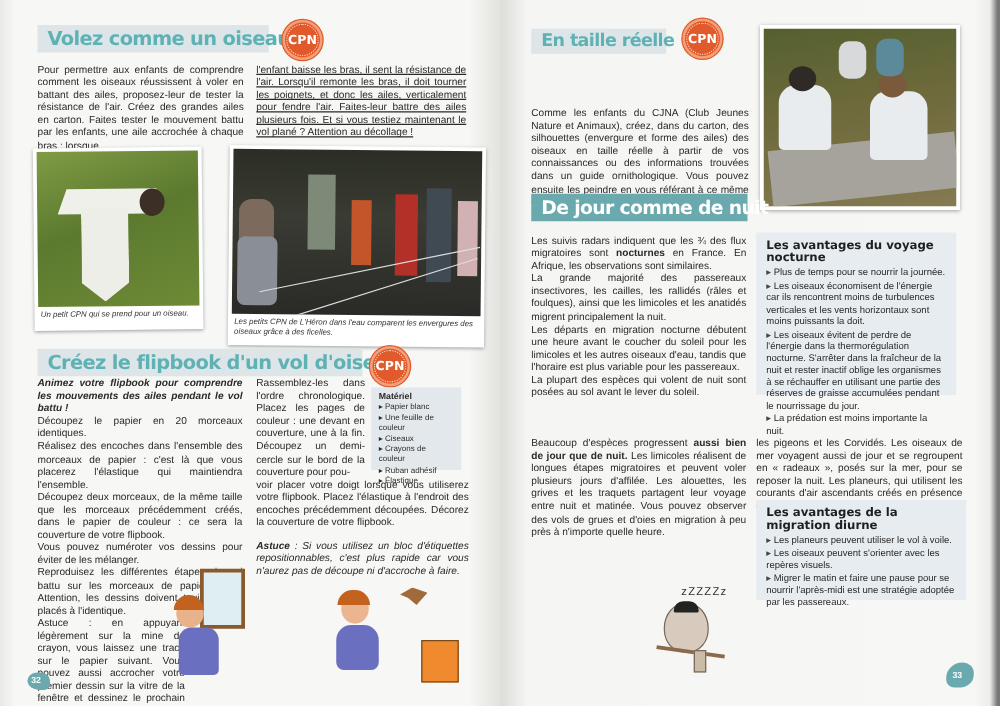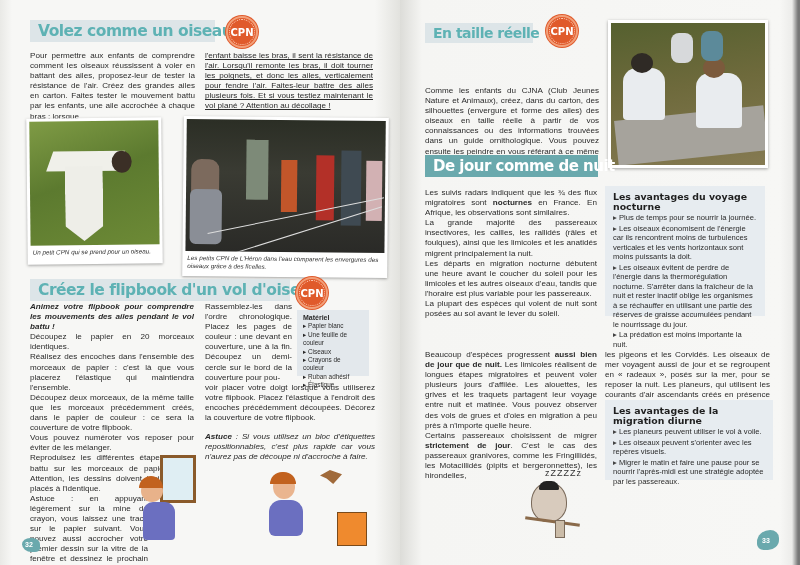--- a/index.html
+++ b/index.html
@@ -75,21 +75,21 @@
     <div class="badge" style="left:296px; top:277px;">
         <div class="ring"></div>
         <span>CPN</span>
       </div>
 
     <div class="txt" style="left:30px; top:302px; width:164px;">
       <p style="font-weight:bold; font-style:italic;">Animez votre flipbook pour comprendre les mouvements des ailes pendant le vol battu !</p>
       <p>Découpez le papier en 20 morceaux identiques.</p>
       <p>Réalisez des encoches dans l'ensemble des morceaux de papier : c'est là que vous placerez l'élastique qui maintiendra l'ensemble.</p>
       <p>Découpez deux morceaux, de la même taille que les morceaux précédemment créés, dans le papier de couleur : ce sera la couverture de votre flipbook.</p>
-      <p>Vous pouvez numéroter vos reposer pour éviter de les mélanger.</p>
+      <p>Vous pouvez numéroter vos dessins pour éviter de les mélanger.</p>
       <p>Reproduisez les différentes étapes du vol battu sur les morceaux de papier blanc. Attention, les dessins doivent toujours être placés à l'identique.</p>
       <p style="width:118px;">Astuce : en appuyant légèrement sur la mine de crayon, vous laissez une trace sur le papier suivant. Vous pouvez aussi accrocher votre premier dessin sur la vitre de la fenêtre et dessinez le prochain dessin en utilisant l'autre par transparence.</p>
     </div>
 
     <div class="abs" style="left:135px; top:450px; width:65px; height:95px;">
       <div class="abs" style="left:25px; top:5px; width:36px; height:48px; border:3px solid #8a5a2a; background:#dfeef3;"></div>
       <div class="abs" style="left:6px; top:30px; width:22px; height:22px; border-radius:50%; background:#e8b28a;"></div>
       <div class="abs" style="left:4px; top:26px; width:24px; height:12px; border-radius:12px 12px 0 0; background:#c2621e;"></div>
       <div class="abs" style="left:8px; top:52px; width:32px; height:38px; border-radius:10px 10px 4px 4px; background:#6b6fc0;"></div>
     </div>
@@ -151,21 +151,20 @@
 
     <div class="txt" style="left:25px; top:188px; width:172px;">
       <p><span>Les suivis radars indiquent que les ¾ des flux migratoires sont </span><b>nocturnes</b><span> en France. En Afrique, les observations sont similaires.</span></p>
       <p>La grande majorité des passereaux insectivores, les cailles, les rallidés (râles et foulques), ainsi que les limicoles et les anatidés migrent principalement la nuit.</p>
       <p>Les départs en migration nocturne débutent une heure avant le coucher du soleil pour les limicoles et les autres oiseaux d'eau, tandis que l'horaire est plus variable pour les passereaux.</p>
       <p>La plupart des espèces qui volent de nuit sont posées au sol avant le lever du soleil.</p>
     </div>
 
     <div class="txt" style="left:25px; top:350px; width:172px;">
       <p><span>Beaucoup d'espèces progressent </span><b>aussi bien de jour que de nuit.</b><span> Les limicoles réalisent de longues étapes migratoires et peuvent voler plusieurs jours d'affilée. Les alouettes, les grives et les traquets partagent leur voyage entre nuit et matinée. Vous pouvez observer des vols de grues et d'oies en migration à peu près à n'importe quelle heure.</span></p>
-      <p><span>Certains passereaux choisissent de migrer </span><b>strictement de jour</b><span>. C'est le cas des passereaux granivores, comme les Fringillidés, les Motacillidés (pipits et bergeronnettes), les hirondelles,</span></p>
     </div>
 
     <div class="box" style="left:205px; top:186px; width:160px; height:130px;">
       <h4>Les avantages du voyage nocturne</h4>
       <ul>
         <li>Plus de temps pour se nourrir la journée.</li>
         <li>Les oiseaux économisent de l'énergie car ils rencontrent moins de turbulences verticales et les vents horizontaux sont moins puissants la doit.</li>
         <li>Les oiseaux évitent de perdre de l'énergie dans la thermorégulation nocturne. S'arrêter dans la fraîcheur de la nuit et rester inactif oblige les organismes à se réchauffer en utilisant une partie des réserves de graisse accumulées pendant le nourrissage du jour.</li>
         <li>La prédation est moins importante la nuit.</li>
       </ul>

